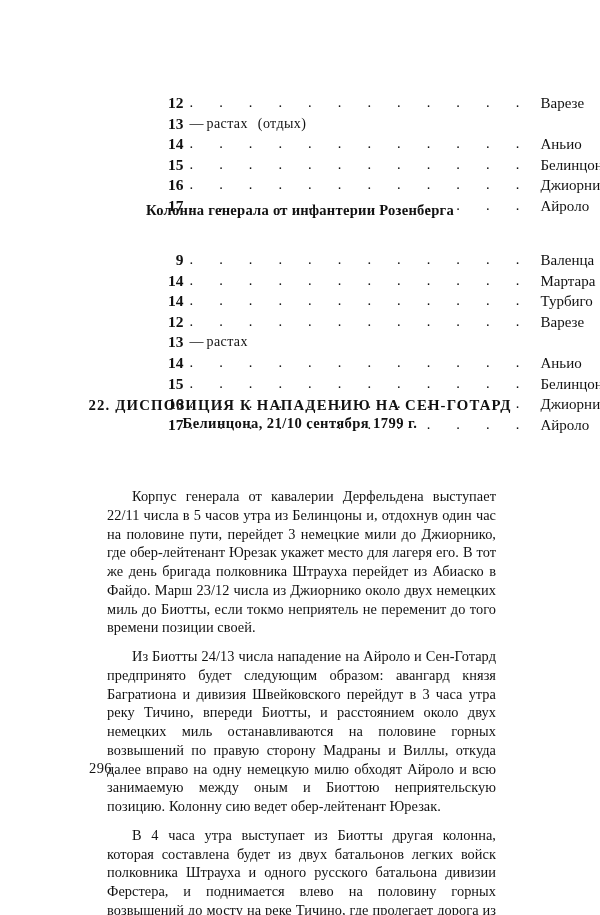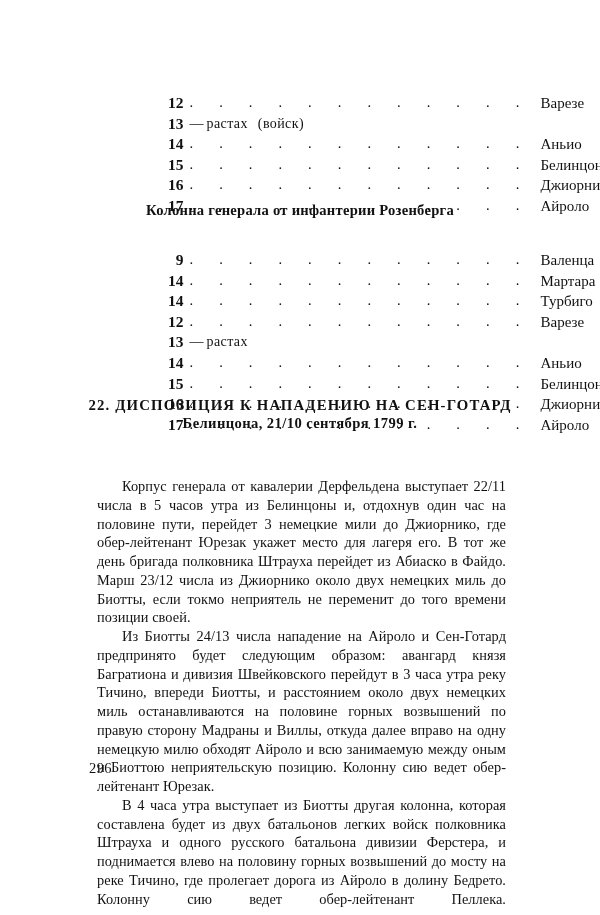--- a/index.html
+++ b/index.html
@@ -128,21 +128,21 @@
     position: absolute;
     left: 97px;
     width: 409px;
     text-align: justify;
     text-justify: inter-word;
     font-size: 14.35px;
     line-height: 18.75px;
     letter-spacing: 0.05px;
   }
   .body-block p {
-    margin: 0;
+    margin: 10px;
     text-indent: 25px;
   }
   .body-block p:last-child::after {
     content: "";
     display: inline-block;
     width: 100%;
   }
 
   .folio {
     position: absolute;
@@ -165,21 +165,21 @@
           <td class="num">12</td>
           <td class="leader">
             <span class="dots">. . . . . . . . . . . .</span>
           </td>
           <td class="dest">Варезе</td>
         </tr>
 
         <tr>
           <td class="num">13</td>
           <td class="leader">
-            <span class="restday"><span class="dash">—</span><span>растах</span><span class="paren">(войск)</span></span>
+            <span class="restday"><span class="dash">—</span><span>растах</span><span class="paren">(отдых)</span></span>
           </td>
           <td class="dest"></td>
         </tr>
 
         <tr>
           <td class="num">14</td>
           <td class="leader">
             <span class="dots">. . . . . . . . . . . .</span>
           </td>
           <td class="dest">Аньио</td>

